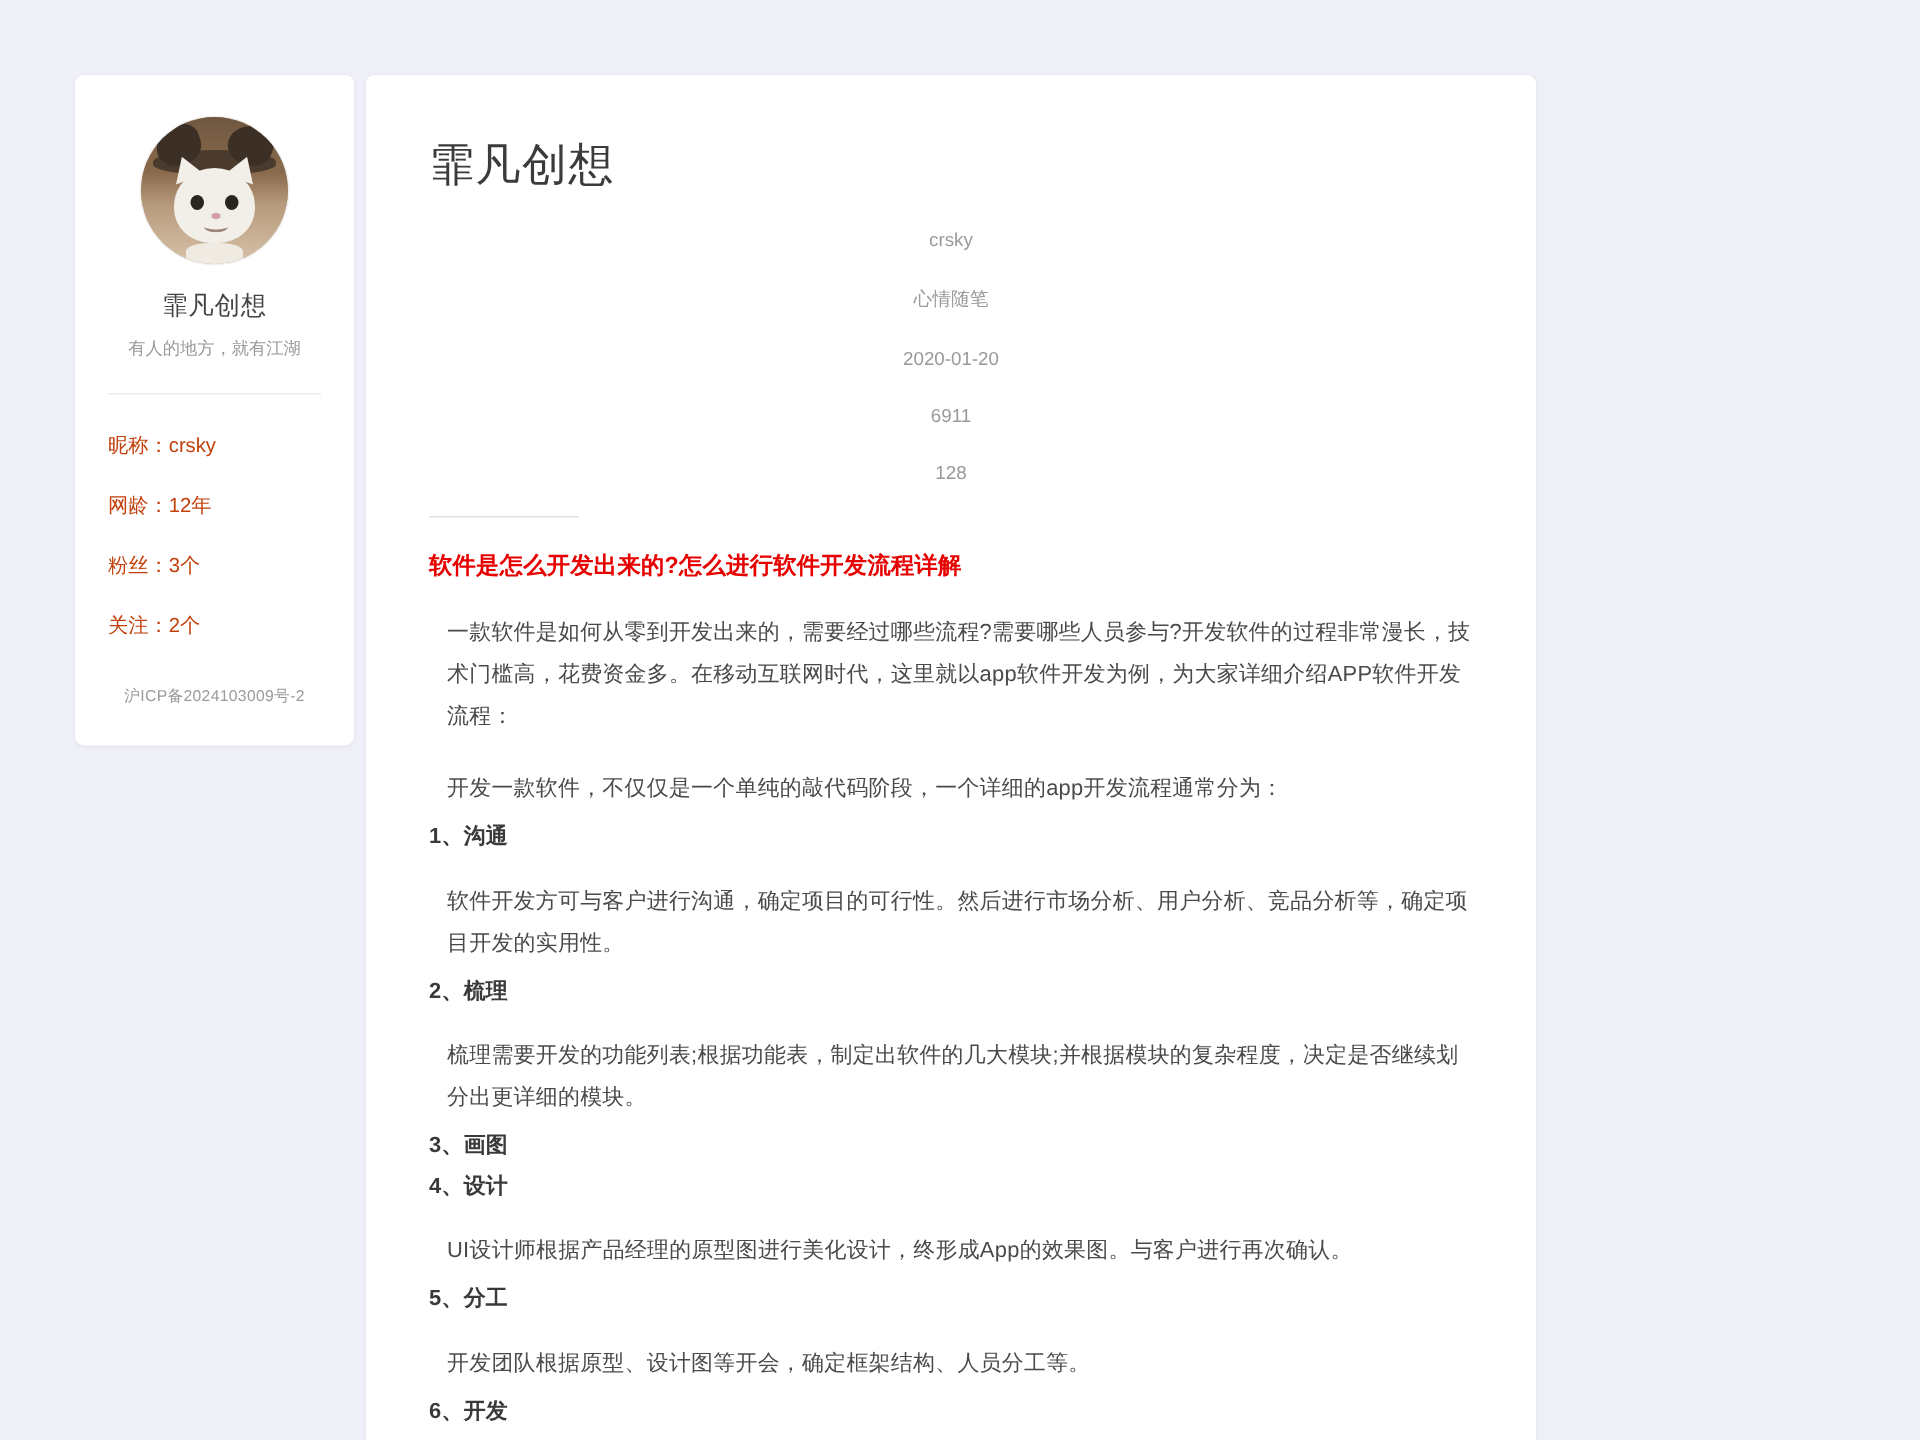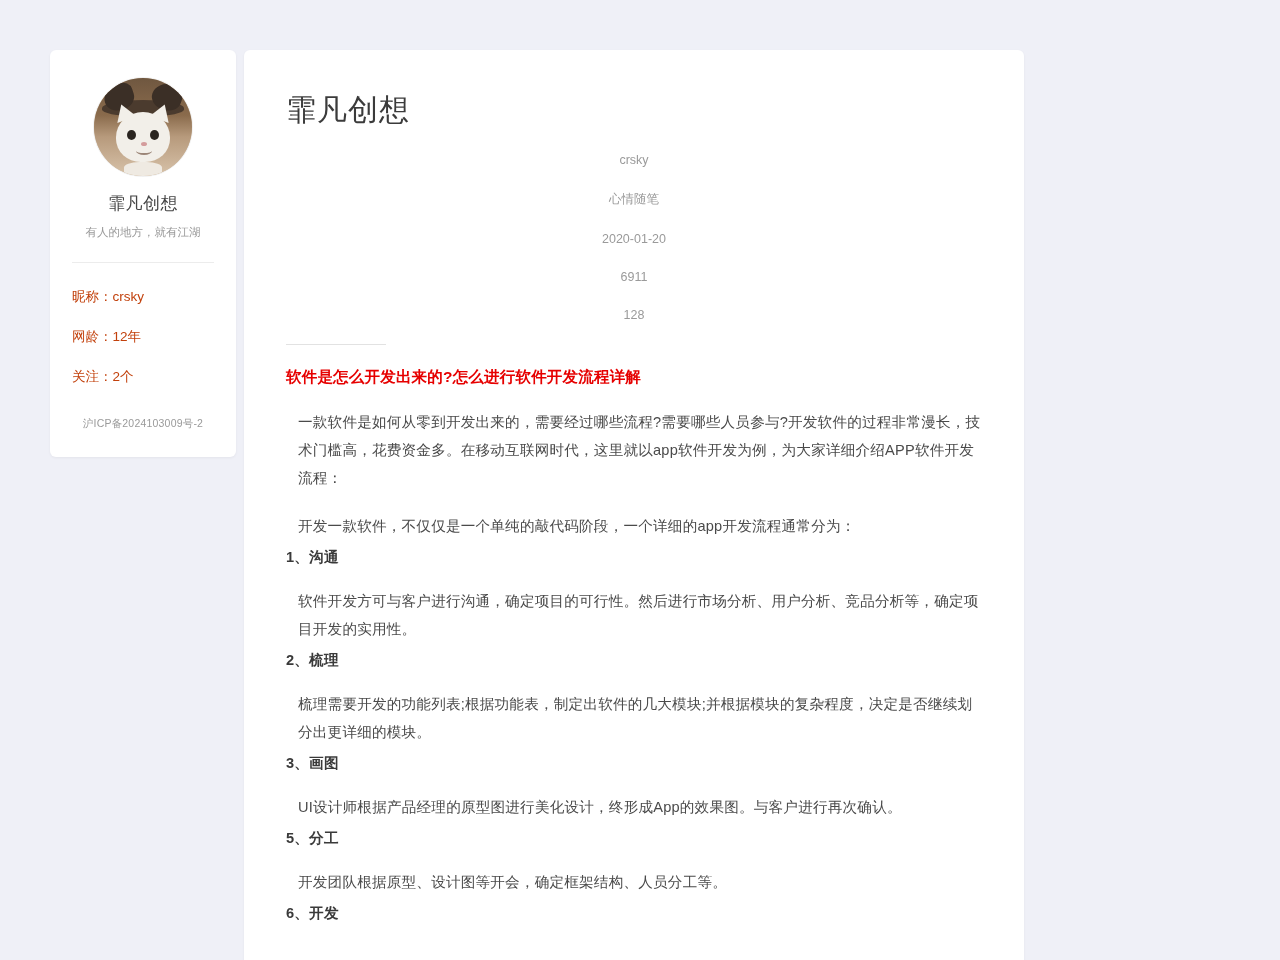--- a/index.html
+++ b/index.html
@@ -226,20 +226,21 @@
     </div>
 
     <div class="site-name">霏凡创想</div>
     <div class="site-slogan">有人的地方，就有江湖</div>
 
     <div class="sb-divider"></div>
 
     <div class="sb-list">
       <div class="sb-row">昵称：crsky</div>
       <div class="sb-row">网龄：12年</div>
+      <div class="sb-row">粉丝：3个</div>
       <div class="sb-row">关注：2个</div>
     </div>
 
     <div class="sb-footnote">沪ICP备2024103009号-2</div>
   </aside>
 
   <div class="gutter-mid"></div>
 
   <main class="main">
     <h1 class="post-title">霏凡创想</h1>
@@ -257,20 +258,21 @@
     <div class="lead">软件是怎么开发出来的?怎么进行软件开发流程详解</div>
 
     <div id="article-body">
         <p class="body">一款软件是如何从零到开发出来的，需要经过哪些流程?需要哪些人员参与?开发软件的过程非常漫长，技术门槛高，花费资金多。在移动互联网时代，这里就以app软件开发为例，为大家详细介绍APP软件开发流程：</p>
         <p class="body">开发一款软件，不仅仅是一个单纯的敲代码阶段，一个详细的app开发流程通常分为：</p>
         <h3 class="step">1、沟通</h3>
         <p class="body">软件开发方可与客户进行沟通，确定项目的可行性。然后进行市场分析、用户分析、竞品分析等，确定项目开发的实用性。</p>
         <h3 class="step">2、梳理</h3>
         <p class="body">梳理需要开发的功能列表;根据功能表，制定出软件的几大模块;并根据模块的复杂程度，决定是否继续划分出更详细的模块。</p>
         <h3 class="step">3、画图</h3>
+        <h3 class="step">4、设计</h3>
         <p class="body">UI设计师根据产品经理的原型图进行美化设计，终形成App的效果图。与客户进行再次确认。</p>
         <h3 class="step">5、分工</h3>
         <p class="body">开发团队根据原型、设计图等开会，确定框架结构、人员分工等。</p>
         <h3 class="step">6、开发</h3>
       </div>
   </main>
 
   <div class="gutter-right"></div>
 </div>
 

